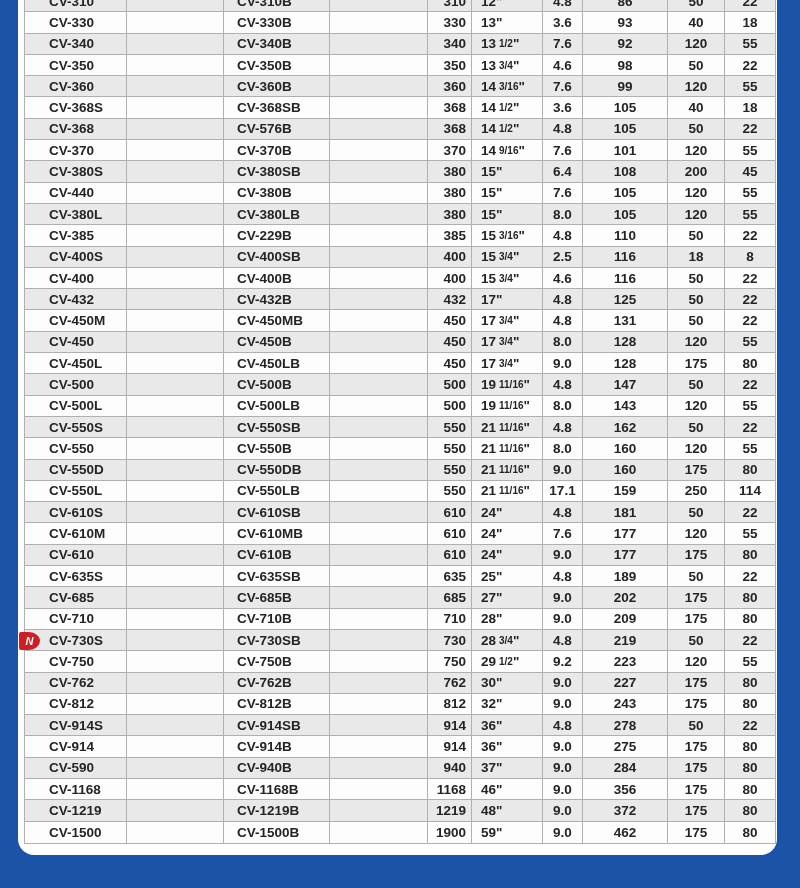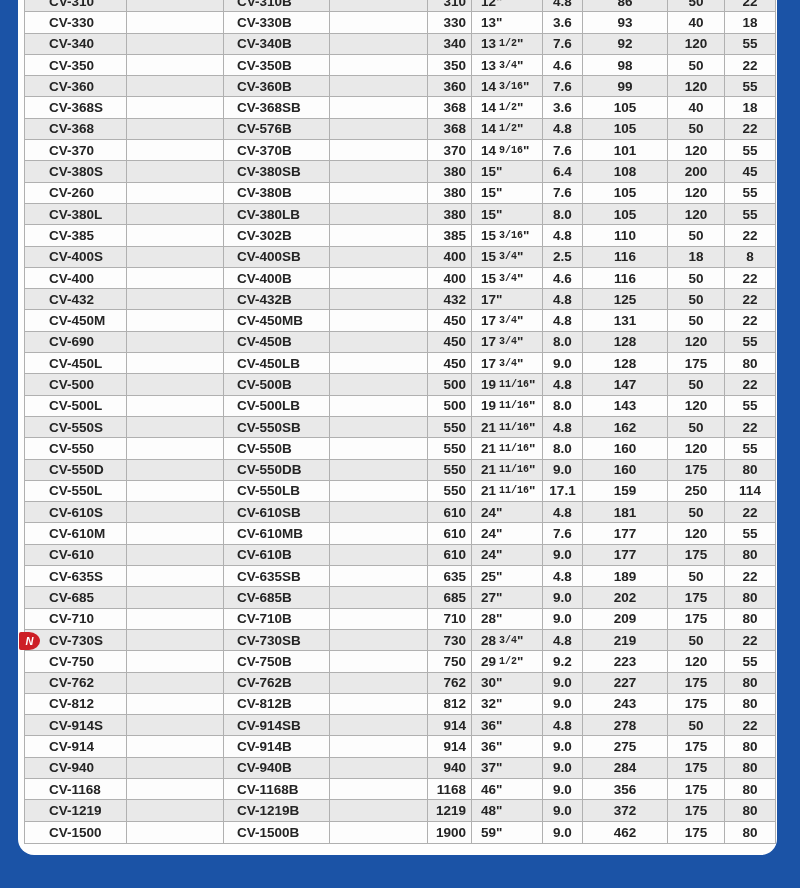--- a/index.html
+++ b/index.html
@@ -43,21 +43,21 @@
     border-right:1px solid var(--grid);
     font-weight:bold;font-size:13.5px;color:var(--text);
     white-space:nowrap;overflow:hidden;
   }
   .cell:last-child{border-right:none;}
   .model{padding-left:24px;}
   .modelb{padding-left:13px;}
   .num{justify-content:flex-end;padding-right:5px;}
   .size{padding-left:9px;}
   .ctr{justify-content:center;}
-  .frac{font-size:10px;margin-left:3px;letter-spacing:0;font-family:Liberation Mono, monospace;}
+  .frac{font-size:10px;margin-left:3px;letter-spacing:0;}
   .badge{
     position:absolute;left:19px;top:632px;width:21px;height:18px;
     background:var(--badge);
     border-radius:2px 11px 11px 2px / 2px 9px 9px 2px;
     display:flex;align-items:center;justify-content:center;
     color:#fff;font-weight:bold;font-style:italic;font-size:11px;
     font-family:"Liberation Sans",sans-serif;
   }
 </style>
 </head>
@@ -167,21 +167,21 @@
     <div class="cell modelb">CV-380SB</div>
     <div class="cell"></div>
     <div class="cell num">380</div>
     <div class="cell size">15"</div>
     <div class="cell ctr">6.4</div>
     <div class="cell ctr">108</div>
     <div class="cell ctr">200</div>
     <div class="cell ctr">45</div>
   </div>
       <div class="row">
-    <div class="cell model">CV-260</div>
+    <div class="cell model">CV-440</div>
     <div class="cell"></div>
     <div class="cell modelb">CV-380B</div>
     <div class="cell"></div>
     <div class="cell num">380</div>
     <div class="cell size">15"</div>
     <div class="cell ctr">7.6</div>
     <div class="cell ctr">105</div>
     <div class="cell ctr">120</div>
     <div class="cell ctr">55</div>
   </div>
@@ -193,21 +193,21 @@
     <div class="cell num">380</div>
     <div class="cell size">15"</div>
     <div class="cell ctr">8.0</div>
     <div class="cell ctr">105</div>
     <div class="cell ctr">120</div>
     <div class="cell ctr">55</div>
   </div>
       <div class="row">
     <div class="cell model">CV-385</div>
     <div class="cell"></div>
-    <div class="cell modelb">CV-302B</div>
+    <div class="cell modelb">CV-229B</div>
     <div class="cell"></div>
     <div class="cell num">385</div>
     <div class="cell size">15<span class="frac">3/16</span>"</div>
     <div class="cell ctr">4.8</div>
     <div class="cell ctr">110</div>
     <div class="cell ctr">50</div>
     <div class="cell ctr">22</div>
   </div>
       <div class="row">
     <div class="cell model">CV-400S</div>
@@ -251,21 +251,21 @@
     <div class="cell modelb">CV-450MB</div>
     <div class="cell"></div>
     <div class="cell num">450</div>
     <div class="cell size">17<span class="frac">3/4</span>"</div>
     <div class="cell ctr">4.8</div>
     <div class="cell ctr">131</div>
     <div class="cell ctr">50</div>
     <div class="cell ctr">22</div>
   </div>
       <div class="row">
-    <div class="cell model">CV-690</div>
+    <div class="cell model">CV-450</div>
     <div class="cell"></div>
     <div class="cell modelb">CV-450B</div>
     <div class="cell"></div>
     <div class="cell num">450</div>
     <div class="cell size">17<span class="frac">3/4</span>"</div>
     <div class="cell ctr">8.0</div>
     <div class="cell ctr">128</div>
     <div class="cell ctr">120</div>
     <div class="cell ctr">55</div>
   </div>
@@ -491,21 +491,21 @@
     <div class="cell modelb">CV-914B</div>
     <div class="cell"></div>
     <div class="cell num">914</div>
     <div class="cell size">36"</div>
     <div class="cell ctr">9.0</div>
     <div class="cell ctr">275</div>
     <div class="cell ctr">175</div>
     <div class="cell ctr">80</div>
   </div>
       <div class="row">
-    <div class="cell model">CV-940</div>
+    <div class="cell model">CV-590</div>
     <div class="cell"></div>
     <div class="cell modelb">CV-940B</div>
     <div class="cell"></div>
     <div class="cell num">940</div>
     <div class="cell size">37"</div>
     <div class="cell ctr">9.0</div>
     <div class="cell ctr">284</div>
     <div class="cell ctr">175</div>
     <div class="cell ctr">80</div>
   </div>

